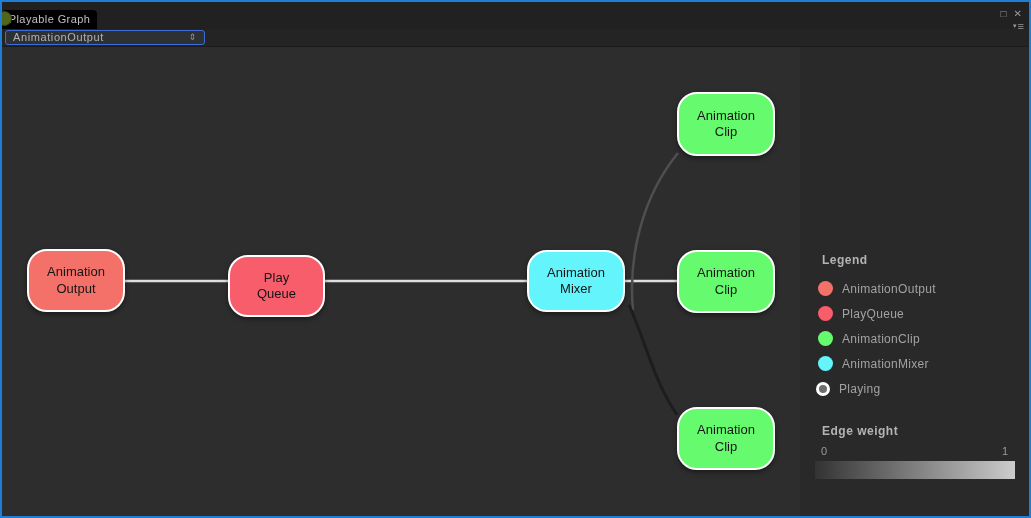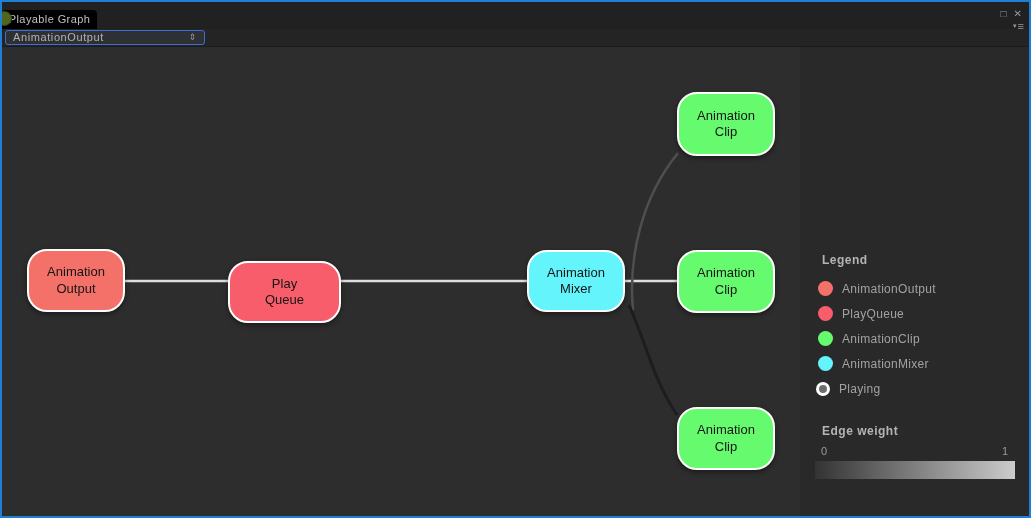--- a/index.html
+++ b/index.html
@@ -95,21 +95,21 @@
       <svg class="edges" width="798" height="468">
         <path d="M 123 234 H 226" stroke-width="2.5" fill="none" stroke="#dedede"></path>
         <path d="M 323 234 H 525" stroke-width="2.5" fill="none" stroke="#dedede"></path>
         <path d="M 623 234 H 675" stroke-width="2.5" fill="none" stroke="#dedede"></path>
         <path d="M 631 263 C 626 210 640 150 676 106" stroke-width="2.5" fill="none" stroke="#4f4f4f"></path>
         <path d="M 627 258 C 645 298 650 330 675 368" stroke-width="3" fill="none" stroke="#1d1d1d"></path>
       </svg>
 
       <div class="node" style="left: 25px; top: 202px; width: 98px; height: 63px; background: rgb(244, 113, 106);">Animation
 Output</div>
-      <div class="node" style="left: 226px; top: 214px; width: 113px; height: 62px; background: rgb(248, 93, 108);">Play
+      <div class="node" style="left: 226px; top: 208px; width: 97px; height: 62px; background: rgb(248, 93, 108);">Play
 Queue</div>
       <div class="node" style="left: 525px; top: 203px; width: 98px; height: 62px; background: rgb(99, 245, 251);">Animation
 Mixer</div>
       <div class="node" style="left: 675px; top: 45px; width: 98px; height: 64px; background: rgb(102, 251, 110);">Animation
 Clip</div>
       <div class="node" style="left: 675px; top: 203px; width: 98px; height: 63px; background: rgb(102, 251, 110);">Animation
 Clip</div>
       <div class="node" style="left: 675px; top: 360px; width: 98px; height: 63px; background: rgb(102, 251, 110);">Animation
 Clip</div>
     </div>

